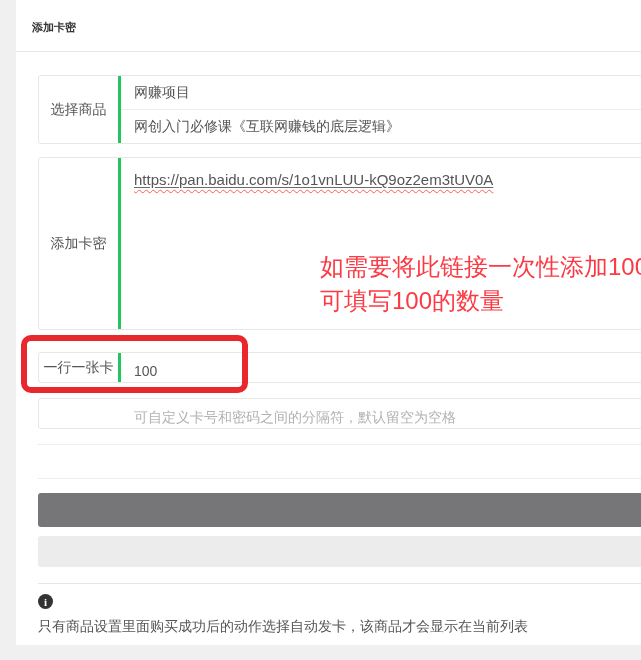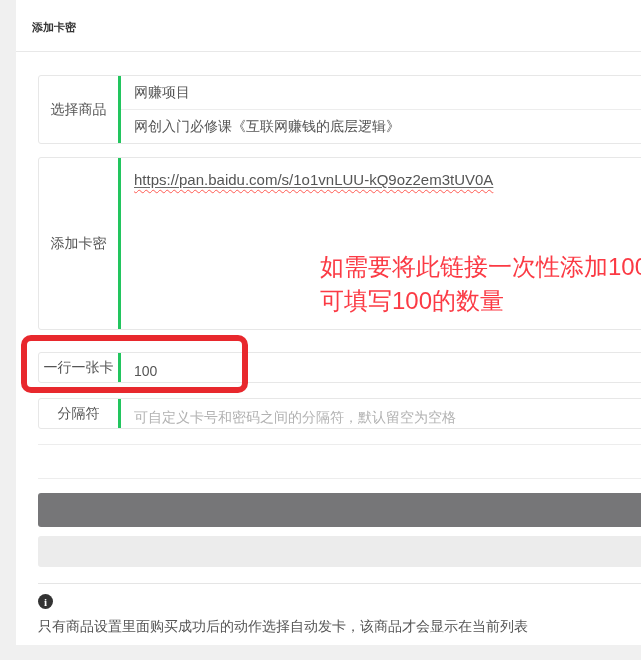--- a/index.html
+++ b/index.html
@@ -186,21 +186,20 @@
       </div>
     </div>
   </div>
 
   <div class="form-row row-quantity">
     <div class="row-label">一行一张卡</div>
     <input class="value-text" type="text" value="100" style="">
   </div>
 
   <div class="form-row row-separator">
-    <div class="row-label">分隔符</div>
     <input class="value-text" type="text" placeholder="可自定义卡号和密码之间的分隔符，默认留空为空格" style="">
   </div>
 
   <div class="hr hr-1"></div>
   <div class="hr hr-2"></div>
 
   <button class="btn-bar btn-primary" style="background: rgb(118, 118, 120);"></button>
   <button class="btn-bar btn-secondary" style="background: rgb(236, 236, 236);"></button>
 
   <div class="hr hr-note"></div>

